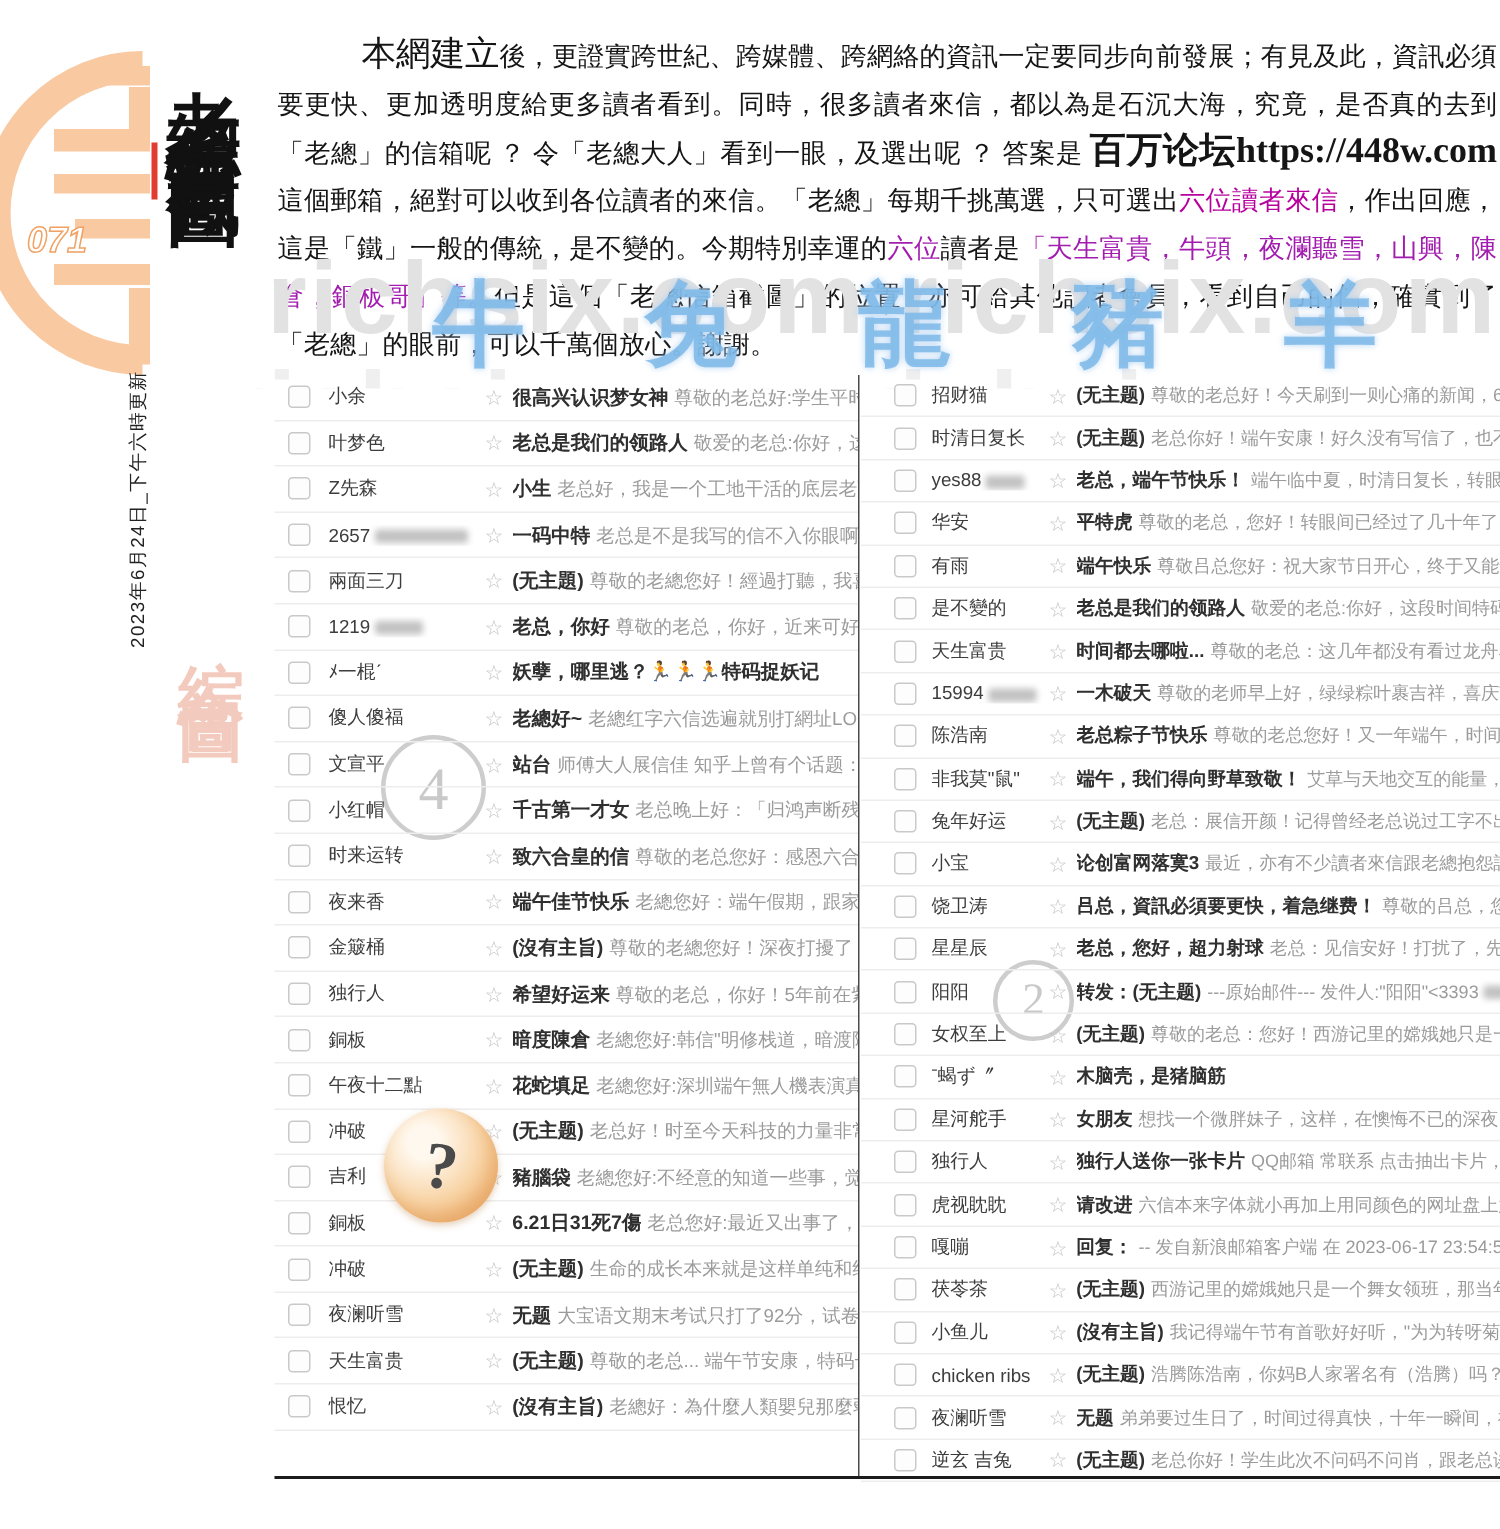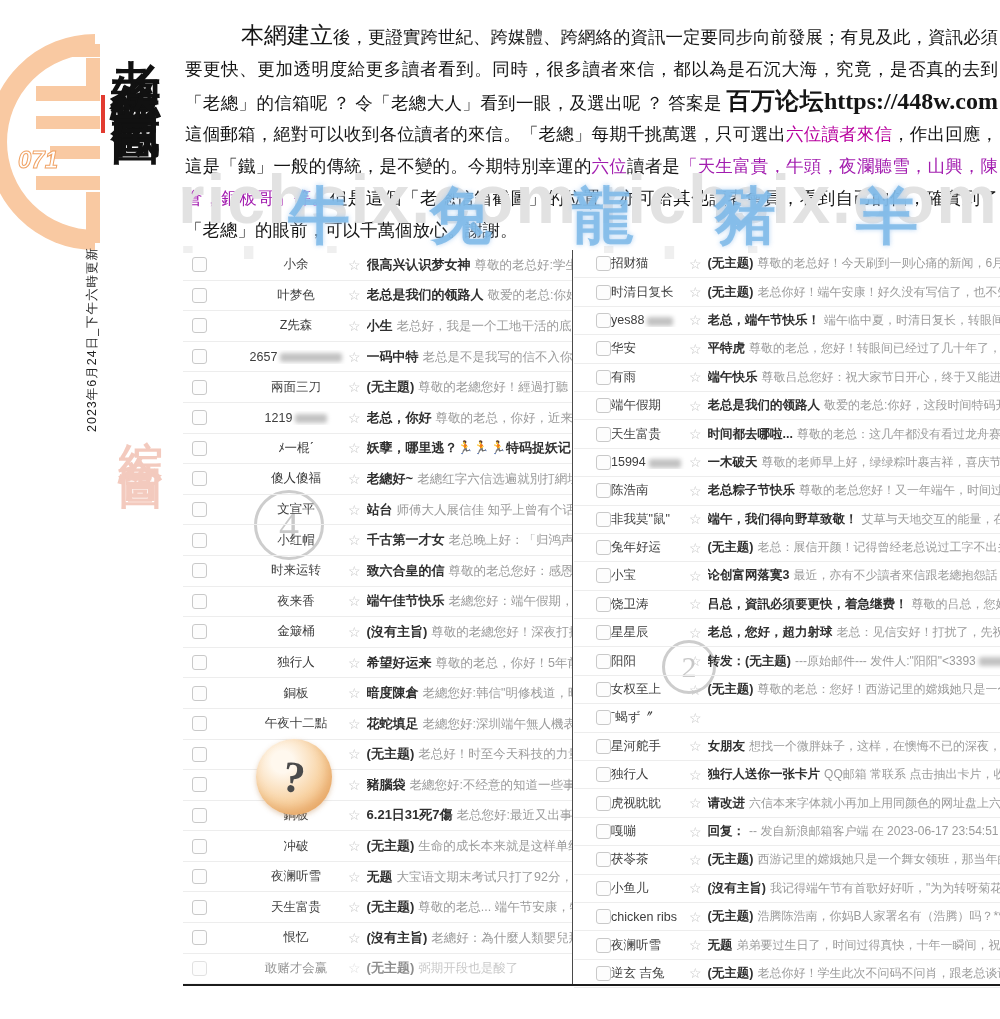--- a/index.html
+++ b/index.html
@@ -54,22 +54,22 @@
   #col-right{left:574px;width:426px;}
   .row{display:flex;align-items:center;border-bottom:1px solid #ededed;overflow:hidden;}
   #col-left .row{height:29.6px;}
   #col-right .row{height:27.4px;}
   .row.faded{opacity:.55;}
   .cb{width:13px;height:13px;border:1.5px solid #c9c9c9;border-radius:3px;
       background:#fdfdfd;flex:none;}
   #col-left .cb{margin-left:9px;}
   #col-right .cb{margin-left:22px;}
   .sender{font-size:12.5px;color:#3d3d3d;white-space:nowrap;overflow:hidden;flex:none;}
-  #col-left .sender{width:104px;margin-left:37px;text-align:center;}
-  #col-right .sender{width:78px;}
+  #col-left .sender{width:104px;margin-left:12px;}
+  #col-right .sender{width:78px;margin-left:10px;}
   .star{color:#c4c4c4;font-size:14px;flex:none;margin-right:6px;}
   .subj{font-size:13px;color:#2f2f2f;font-weight:700;white-space:nowrap;overflow:hidden;flex:1;}
   #col-right .subj{font-size:12.5px;}
   .prev{font-weight:400;color:#9b9b9b;font-size:12.5px;margin-left:4px;}
   #col-right .prev{font-size:12px;}
   .blurb{display:inline-block;height:9px;border-radius:2px;background:#c2c2c2;
          filter:blur(2px);vertical-align:middle;margin-left:3px;}
 </style>
 </head>
 <body>
@@ -250,26 +250,20 @@
         <span class="sender">天生富贵</span>
         <span class="star">☆</span>
         <span class="subj"><b>(无主题)</b><span class="prev">尊敬的老总... 端午节安康，特码号难测，怎</span></span>
       </div>
       <div class="row">
         <span class="cb"></span>
         <span class="sender">恨忆</span>
         <span class="star">☆</span>
         <span class="subj"><b>(沒有主旨)</b><span class="prev">老總好：為什麼人類嬰兒那麼弱小，動物</span></span>
       </div>
-      <div class="row faded">
-        <span class="cb"></span>
-        <span class="sender">敢赌才会赢</span>
-        <span class="star">☆</span>
-        <span class="subj"><b>(无主题)</b><span class="prev">弼期开段也是酸了</span></span>
-      </div>
     </div>
   <div id="col-right" class="col">
       <div class="row">
         <span class="cb"></span>
         <span class="sender">招财猫</span>
         <span class="star">☆</span>
         <span class="subj"><b>(无主题)</b><span class="prev">尊敬的老总好！今天刷到一则心痛的新闻，6月21日20</span></span>
       </div>
       <div class="row">
         <span class="cb"></span>
@@ -290,21 +284,21 @@
         <span class="subj"><b>平特虎</b><span class="prev">尊敬的老总，您好！转眼间已经过了几十年了，记得小时</span></span>
       </div>
       <div class="row">
         <span class="cb"></span>
         <span class="sender">有雨</span>
         <span class="star">☆</span>
         <span class="subj"><b>端午快乐</b><span class="prev">尊敬吕总您好：祝大家节日开心，终于又能进来了，</span></span>
       </div>
       <div class="row">
         <span class="cb"></span>
-        <span class="sender">端午假期</span>
+        <span class="sender">是不變的</span>
         <span class="star">☆</span>
         <span class="subj"><b>老总是我们的领路人</b><span class="prev">敬爱的老总:你好，这段时间特码开奖的结</span></span>
       </div>
       <div class="row">
         <span class="cb"></span>
         <span class="sender">天生富贵</span>
         <span class="star">☆</span>
         <span class="subj"><b>时间都去哪啦...</b><span class="prev">尊敬的老总：这几年都没有看过龙舟赛事，而</span></span>
       </div>
       <div class="row">
@@ -358,20 +352,21 @@
       <div class="row">
         <span class="cb"></span>
         <span class="sender">女权至上</span>
         <span class="star">☆</span>
         <span class="subj"><b>(无主题)</b><span class="prev">尊敬的老总：您好！西游记里的嫦娥她只是一个舞女领</span></span>
       </div>
       <div class="row">
         <span class="cb"></span>
         <span class="sender">ˉ蝎ず〞</span>
         <span class="star">☆</span>
+        <span class="subj"><b>木脑壳，是猪脑筋</b></span>
       </div>
       <div class="row">
         <span class="cb"></span>
         <span class="sender">星河舵手</span>
         <span class="star">☆</span>
         <span class="subj"><b>女朋友</b><span class="prev">想找一个微胖妹子，这样，在懊悔不已的深夜，就可以抱</span></span>
       </div>
       <div class="row">
         <span class="cb"></span>
         <span class="sender">独行人</span>

